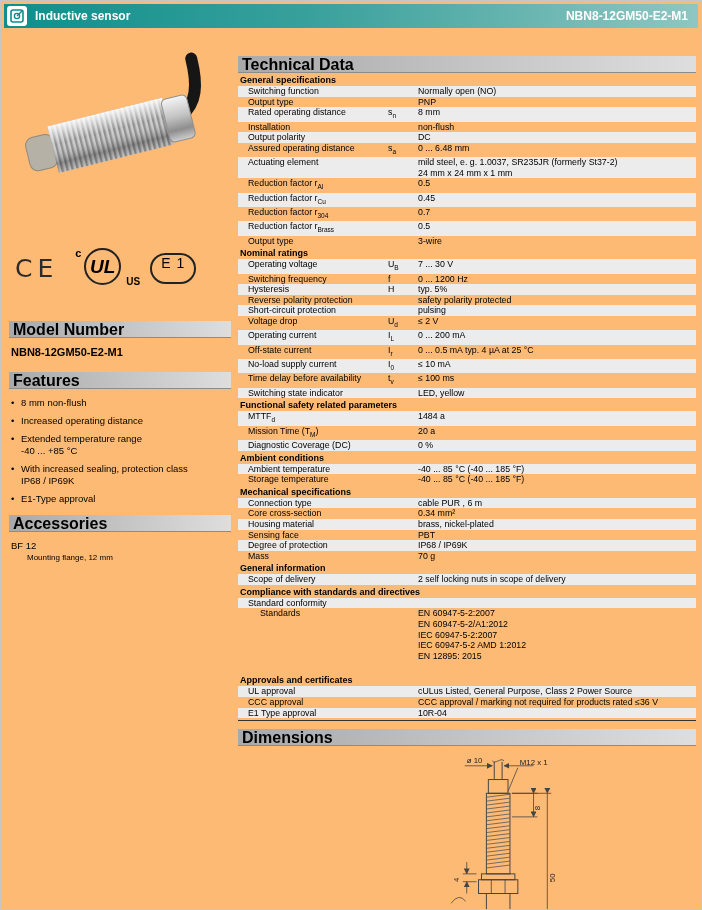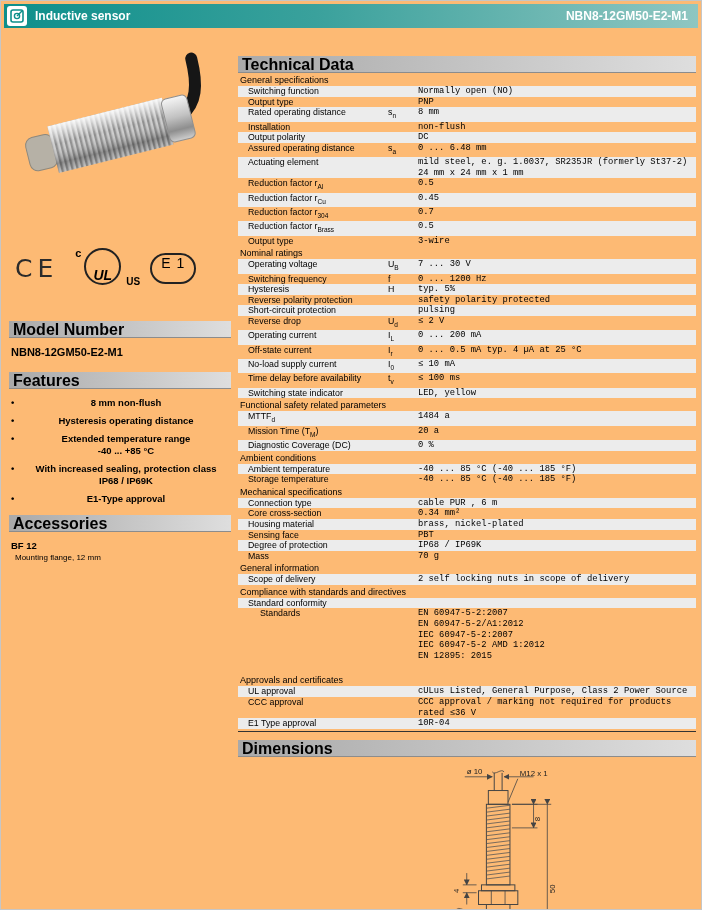--- a/index.html
+++ b/index.html
@@ -19,43 +19,43 @@
   .bar { height:17px; line-height:17px; background:linear-gradient(90deg,#a9a9a9,#dedede);
          border-bottom:1px solid #8c8c8c; font-weight:bold; font-size:16px; padding-left:4px; }
 
   
   .sidebar { position:absolute; left:8px; top:32px; width:222px; }
   .photo { height:206px; position:relative; }
   .marks { display:flex; align-items:center; gap:26px; margin:6px 0 30px 6px; height:46px; }
   .ce { font-size:25px; letter-spacing:5px; color:#2b2b2b; font-family:"DejaVu Sans", sans-serif; }
   .ul-wrap { position:relative; width:40px; height:40px; }
   .ul-circle { width:37px; height:37px; border:2.5px solid #222; border-radius:50%;
-               display:flex; align-items:flex-end; justify-content:center; font-weight:bold; font-size:14px; font-style:italic; }
+               display:flex; align-items:center; justify-content:center; font-weight:bold; font-size:19px; font-style:italic; }
   .ul-c  { position:absolute; left:-9px; top:-1px; font-weight:bold; font-size:11px; }
   .ul-us { position:absolute; right:-16px; bottom:1px; font-weight:bold; font-size:10px; }
   .e1 { min-width:46px; height:31px; border:2px solid #222; border-radius:16px; padding:0 6px;
         display:flex; justify-content:center; font-size:14px; letter-spacing:1px; }
   .model-value { font-weight:bold; font-size:11px; margin:8px 0 14px 2px; }
   #features-list { list-style:none; margin:8px 0 10px 2px; padding:0; }
-  .feature-item { font-weight:bold; font-size:9.5px; line-height:12px; margin-bottom:6px;
-                  white-space:pre-line; padding-left:10px; position:relative;text-align:center; }
+  .feature-item { font-weight:normal; font-size:9.5px; line-height:12px; margin-bottom:6px;
+                  white-space:pre-line; padding-left:10px; position:relative; }
   .feature-item::before { content:"•"; position:absolute; left:0; top:0; }
-  .acc-name { font-weight:bold; font-size:9.5px; margin:8px 0 2px 2px; }
-  .acc-desc { font-size:8px; margin-left:6px; }
+  .acc-name { font-weight:normal; font-size:9.5px; margin:8px 0 2px 2px; }
+  .acc-desc { font-size:8px; margin-left:18px; }
 
   
   .content { position:absolute; left:237px; top:55px; width:458px; }
   #tech-table { border-bottom:1px solid #333; padding-bottom:2px; margin-top:2px; }
-  .t-sec { font-weight:normal; font-size:9px; line-height:11px; padding-left:2px; margin-top:2px; }
+  .t-sec { font-weight:bold; font-size:9px; line-height:11px; padding-left:2px; margin-top:2px; }
   .t-row { display:flex; align-items:flex-start; font-size:8.8px; line-height:10.6px; }
   .t-row.shaded { background:#ececec; }
   .t-label { width:150px; padding-left:10px; flex:none; }
   .t-label.ind2 { padding-left:22px; width:150px; }
   .t-sym { width:30px; flex:none; }
-  .t-val { flex:1; white-space:pre-line;font-family:Liberation Mono, monospace; }
+  .t-val { flex:1; white-space:pre-line; }
   sub { font-size:6.5px; }
   .t-gap { height:12px; }
   .dims-bar { margin-top:8px; }
   .drawing { padding:8px 0 0 150px; }
 </style>
 </head>
 <body>
 
 <div class="page">
 
@@ -115,21 +115,21 @@
         <span>E 1</span>
       </div>
     </div>
 
     <div class="bar">Model Number</div>
     <div class="model-value">NBN8-12GM50-E2-M1</div>
 
     <div class="bar">Features</div>
     <ul id="features-list">
         <li class="feature-item">8 mm non-flush</li>
-        <li class="feature-item">Hysteresis operating distance</li>
+        <li class="feature-item">Increased operating distance</li>
         <li class="feature-item">Extended temperature range
 -40 ... +85 °C</li>
         <li class="feature-item">With increased sealing, protection class
 IP68 / IP69K</li>
         <li class="feature-item">E1-Type approval</li>
       </ul>
 
     <div class="bar">Accessories</div>
     <div id="accessories">
         <div class="acc-name">BF 12</div>
@@ -222,21 +222,21 @@
           <span class="t-label">Reverse polarity protection</span>
           <span class="t-sym"></span>
           <span class="t-val">safety polarity protected</span>
         </div>
         <div class="t-row shaded">
           <span class="t-label">Short-circuit protection</span>
           <span class="t-sym"></span>
           <span class="t-val">pulsing</span>
         </div>
         <div class="t-row">
-          <span class="t-label">Reverse drop</span>
+          <span class="t-label">Voltage drop</span>
           <span class="t-sym">U<sub>d</sub></span>
           <span class="t-val">≤ 2 V</span>
         </div>
         <div class="t-row shaded">
           <span class="t-label">Operating current</span>
           <span class="t-sym">I<sub>L</sub></span>
           <span class="t-val">0 ... 200 mA</span>
         </div>
         <div class="t-row">
           <span class="t-label">Off-state current</span>

